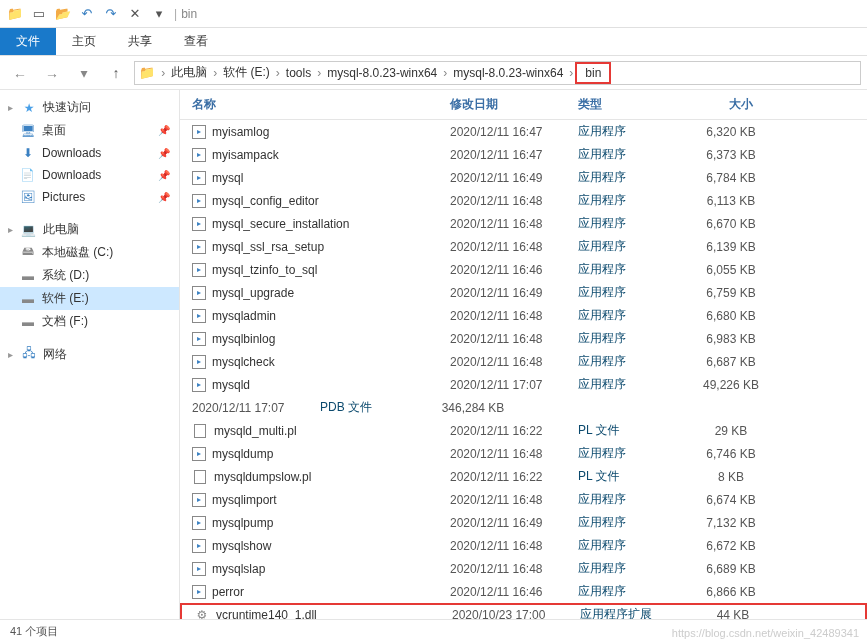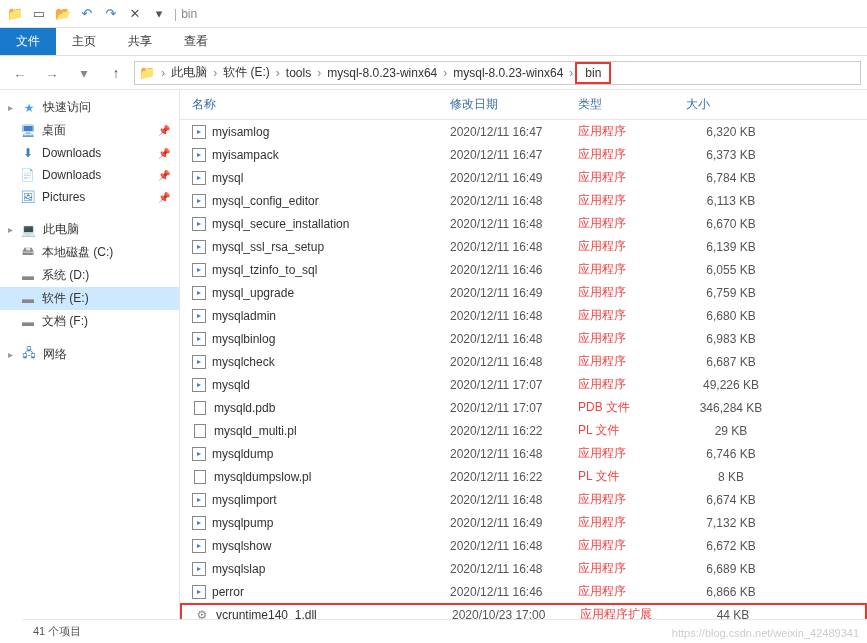--- a/index.html
+++ b/index.html
@@ -33,37 +33,37 @@
     .sb-icon.desktop { color: #3a80c2; }
     .sb-icon.dl { color: #3a80c2; }
     .sb-icon.doc { color: #3a80c2; }
     .sb-icon.pic { color: #3a80c2; }
     .sb-icon.pc { color: #555; }
     .sb-icon.drive { color: #888; }
     .sb-icon.net { color: #3a80c2; }
     .sb-chev { color: #999; font-size: 10px; margin-right: 2px; }
     .sb-pin { margin-left: auto; color: #aaa; font-size: 10px; }
     .filepanel { flex: 1; display: flex; flex-direction: column; overflow: hidden; }
-    .headers { display: flex; border-bottom: 1px solid #e5e5e5; padding: 6px 0 6px 12px; color: #3a6ea5; font-size: 12px; }
+    .headers { display: flex; border-bottom: 1px solid #e5e5e5; padding: 6px 0 6px 12px; color: #3a6ea5; font-size: 12px; font-weight: bold; }
     .col-name { width: 258px; }
     .col-date { width: 128px; }
     .col-type { width: 108px; }
-    .col-size { width: 110px; text-align: left; }
+    .col-size { width: 110px; text-align: center; }
     .filelist { flex: 1; overflow-y: auto; }
     .row { display: flex; align-items: center; padding: 2px 0 2px 12px; height: 23px; cursor: pointer; }
     .row.hl { border: 2px solid #e53935; }
     .file-icon { width: 16px; height: 16px; margin-right: 6px; display: flex; align-items: center; justify-content: center; font-size: 11px; }
     .fi-exe { color: #3a80c2; border: 1px solid #888; width: 14px; height: 14px; font-size: 8px; }
     .fi-file { border: 1px solid #888; width: 12px; height: 14px; background: #fff; }
     .fi-dll { color: #888; font-size: 12px; }
     .row .col-name { display: flex; align-items: center; width: 258px; color: #333; }
     .row .col-date { width: 128px; color: #555; }
-    .row .col-type { width: 108px; color: #ef4444; }
+    .row .col-type { width: 108px; color: #0c4a6e; }
     .row .col-size { width: 110px; text-align: center; padding-right: 20px; color: #555; }
-    .statusbar { height: 24px; border-top: 1px solid #e5e5e5; display: flex; align-items: center; padding: 0 10px; font-size: 11px; color: #555; margin-left: 23px; }
+    .statusbar { height: 24px; border-top: 1px solid #e5e5e5; display: flex; align-items: center; padding: 0 10px; font-size: 11px; color: #555; }
     .watermark { position: absolute; bottom: 4px; right: 8px; color: #ccc; font-size: 11px; }
   </style>
 </head>
 <body>
 
 <div class="titlebar">
   <div class="tb-icons">
     <span class="tb-icon folder">📁</span>
     <span class="tb-icon">▭</span>
     <span class="tb-icon folder">📂</span>
@@ -276,26 +276,20 @@
         <div class="row">
           <div class="col-name">
             <span class="file-icon fi-exe">▸</span>
             <span>mysqld</span>
           </div>
           <div class="col-date">2020/12/11 17:07</div>
           <div class="col-type">应用程序</div>
           <div class="col-size">49,226 KB</div>
         </div>
         <div class="row">
-          <div class="col-name">
-            <span class="file-icon">
-              <span class="fi-file"></span>
-            </span>
-            <span>mysqld.pdb</span>
-          </div>
           <div class="col-date">2020/12/11 17:07</div>
           <div class="col-type">PDB 文件</div>
           <div class="col-size">346,284 KB</div>
         </div>
         <div class="row">
           <div class="col-name">
             <span class="file-icon">
               <span class="fi-file"></span>
             </span>
             <span>mysqld_multi.pl</span>

